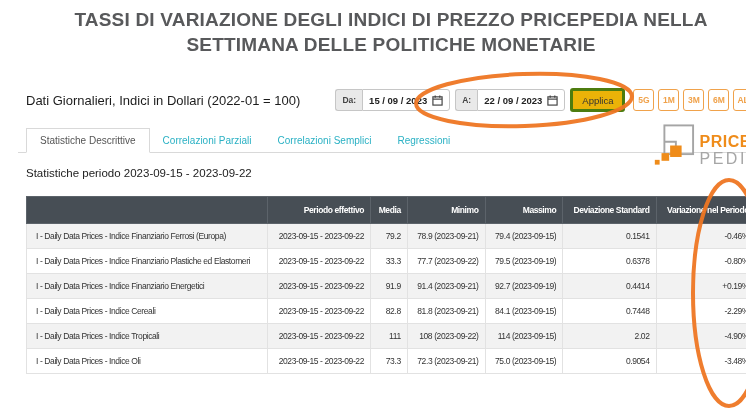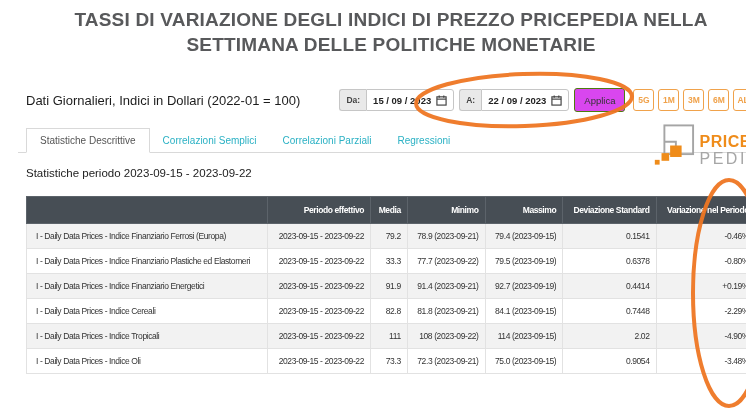--- a/index.html
+++ b/index.html
@@ -17,21 +17,21 @@
   .subtitle { font-size:13px; color:#1c1c1c; white-space:nowrap; }
   .controls { display:flex; align-items:center; gap:5px; }
   .input-group { display:flex; align-items:stretch; height:22px; }
   .addon { background:#e9e9e9; border:1px solid #c6c6c6; border-right:none;
            border-radius:3px 0 0 3px; display:flex; align-items:center;
            padding:0 6px; font-size:8.5px; font-weight:bold; color:#444; }
   .date-input { background:#fff; border:1px solid #c6c6c6; border-radius:0 3px 3px 0;
                 display:flex; align-items:center; gap:5px; padding:0 6px;
                 font-size:9.5px; font-weight:bold; color:#222; cursor:pointer; }
   .cal { width:11px; height:11px; display:inline-block; }
-  .apply-btn { height:24px; background:#d946ef; border:1px solid #4d7c0f; border-radius:3px;
+  .apply-btn { height:24px; background:#eab308; border:3px solid #4d7c0f; border-radius:3px;
                padding:0 9px; font-size:9.5px; color:#333; cursor:pointer;
                font-family:"Liberation Sans", sans-serif; }
   .pbtn-group { display:flex; gap:4px; margin-left:3px; }
   .pbtn { height:22px; min-width:21px; background:#fff; border:1px solid #f0a24b;
           border-radius:3px; color:#f0a24b; font-weight:bold; font-size:8.5px;
           padding:0 3px; cursor:pointer; font-family:"Liberation Sans", sans-serif; }
 
   
   .tabs-bar { display:flex; margin-top:15px; padding-left:8px; height:25px;
               border-bottom:1px solid #d9d9d9; }
@@ -106,22 +106,22 @@
           <button class="pbtn">1M</button>
           <button class="pbtn">3M</button>
           <button class="pbtn">6M</button>
           <button class="pbtn">ALL</button>
         </div>
     </div>
   </div>
 
   <div class="tabs-bar" id="tabs-bar">
       <div class="tab active">Statistiche Descrittive</div>
+      <div class="tab">Correlazioni Parziali</div>
       <div class="tab">Correlazioni Semplici</div>
-      <div class="tab">Correlazioni Parziali</div>
       <div class="tab">Regressioni</div>
     </div>
 
   <div class="logo">
     <svg width="44" height="45" viewBox="0 0 46 46">
       <rect x="14" y="2" width="30" height="30" fill="none" stroke="#a5a5a5" stroke-width="2"></rect>
       <polyline points="14,19 26,19 26,30" fill="none" stroke="#a5a5a5" stroke-width="2"></polyline>
       <rect x="20" y="23" width="12" height="12" fill="#ef8c1a"></rect>
       <rect x="11" y="31" width="8" height="8" fill="#ef8c1a"></rect>
       <rect x="4" y="38" width="5" height="5" fill="#ef8c1a"></rect>

